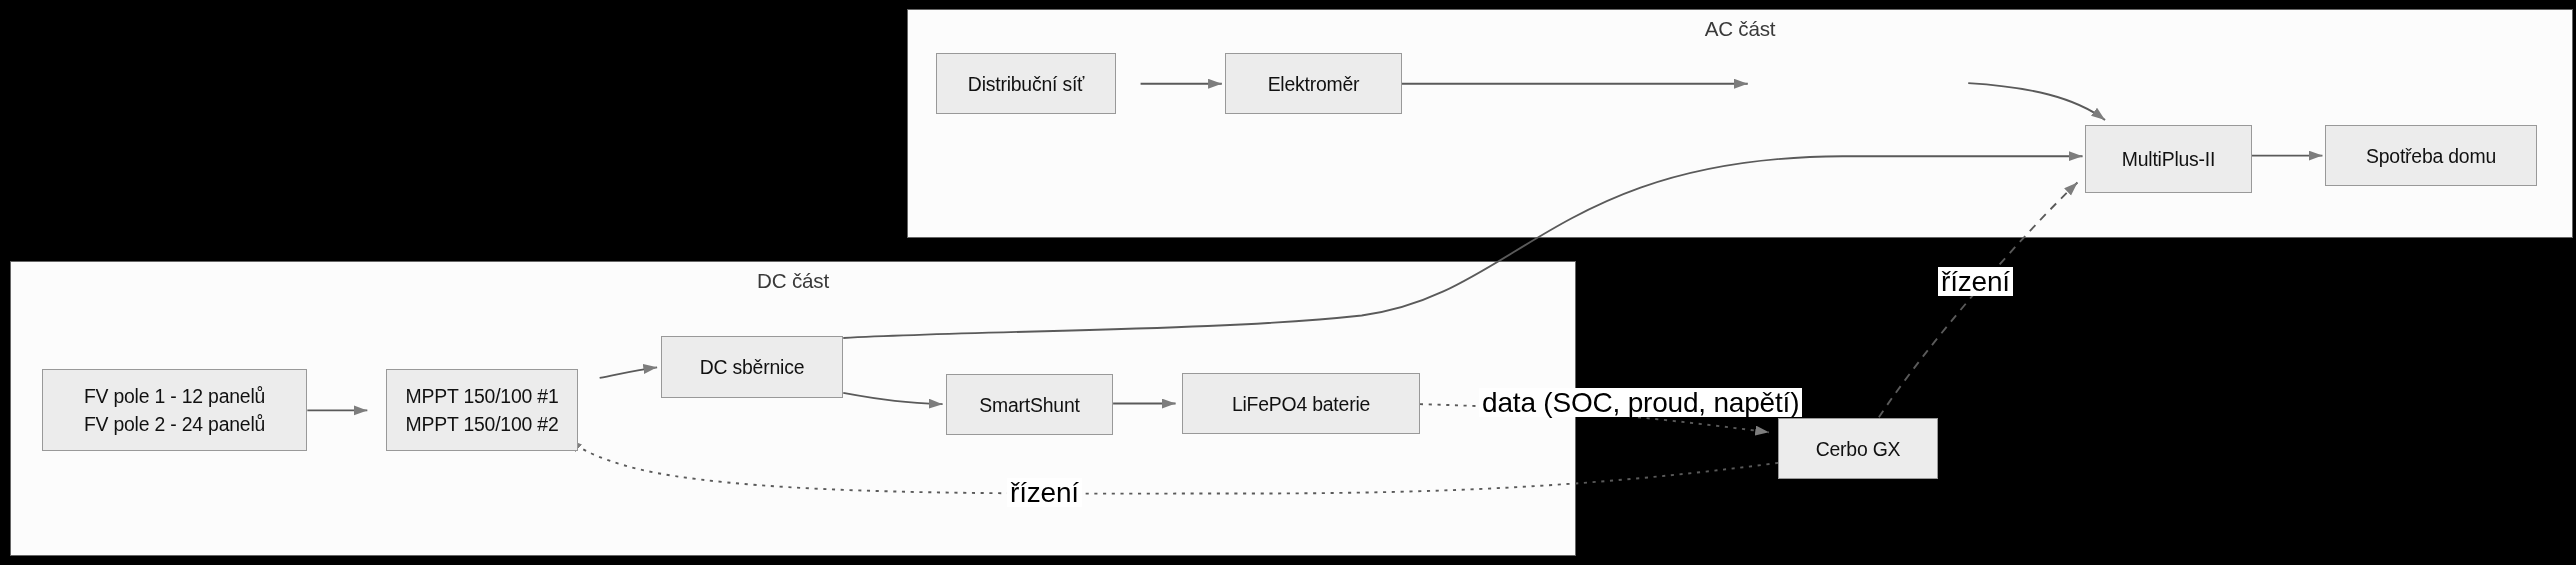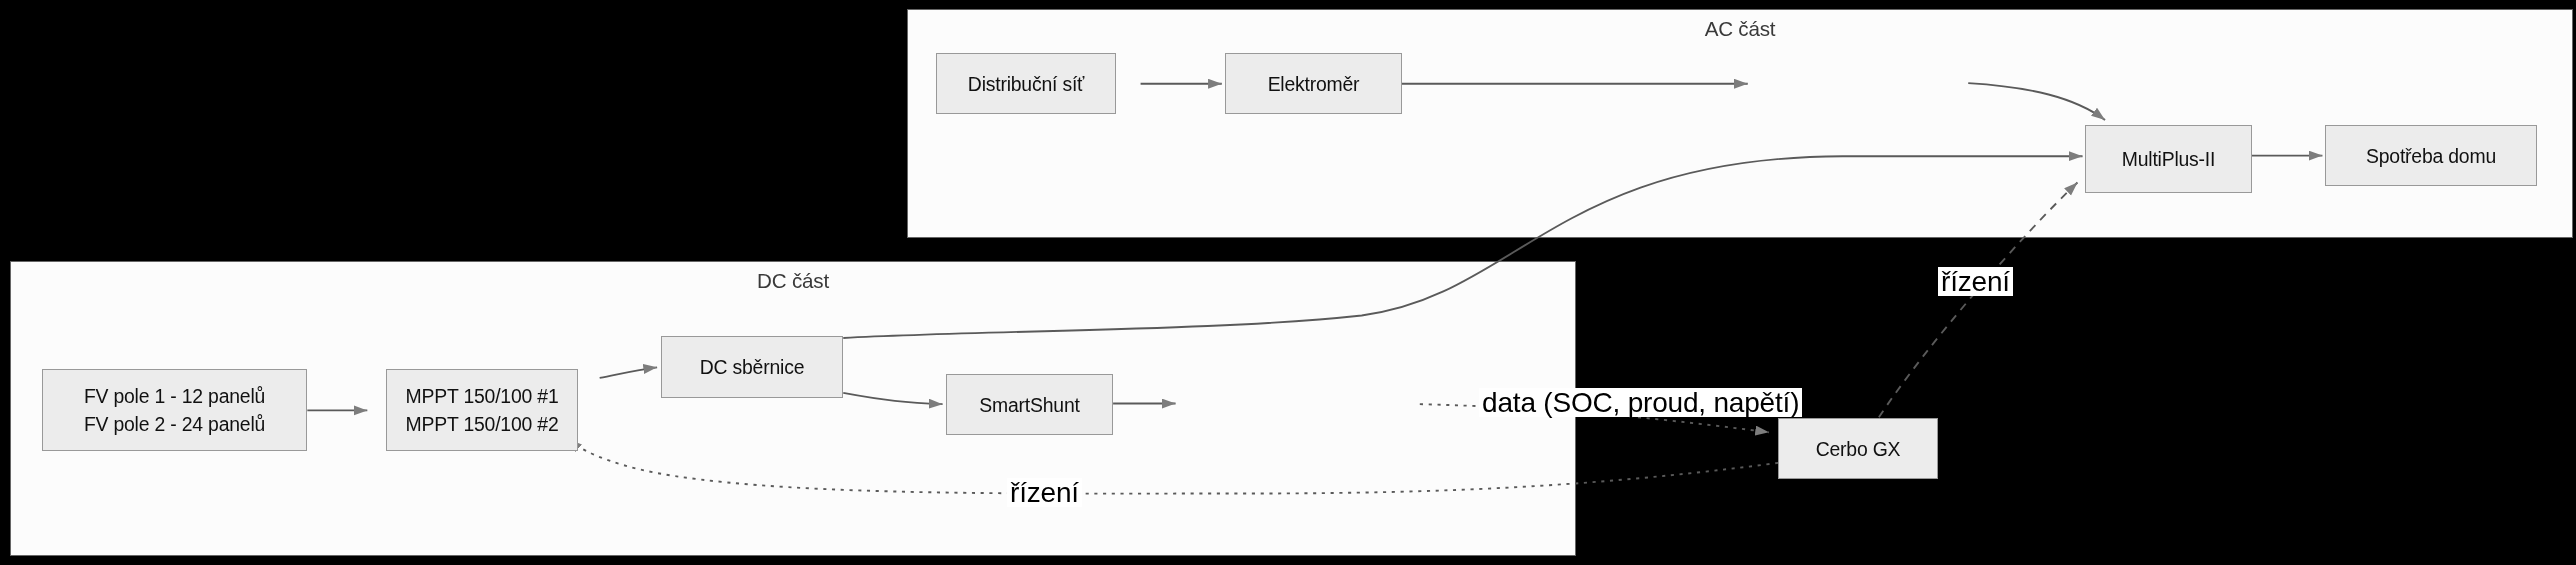--- a/index.html
+++ b/index.html
@@ -100,20 +100,23 @@
   <div class="node" style="left:370px;top:369px;width:192px;height:82px;margin-left:16px;">
     <span>MPPT 150/100 #1</span>
     <span>MPPT 150/100 #2</span>
   </div>
   <div class="node" style="left:661px;top:336px;width:182px;height:62px;">
     <span>DC sběrnice</span>
   </div>
   <div class="node" style="left:946px;top:374px;width:167px;height:61px;">
     <span>SmartShunt</span>
   </div>
+  <div class="node" style="left:1182px;top:373px;width:238px;height:61px;">
+    <span>LiFePO4 baterie</span>
+  </div>
   <div class="node" style="left:1778px;top:418px;width:160px;height:61px;">
     <span>Cerbo GX</span>
   </div>
 
   <div class="edge-label" style="left:1479px;top:388px;">data (SOC, proud, napětí)</div>
   <div class="edge-label" style="left:1938px;top:267px;">řízení</div>
   <div class="edge-label" style="left:1007px;top:478px;">řízení</div>
 
 </div>
 

